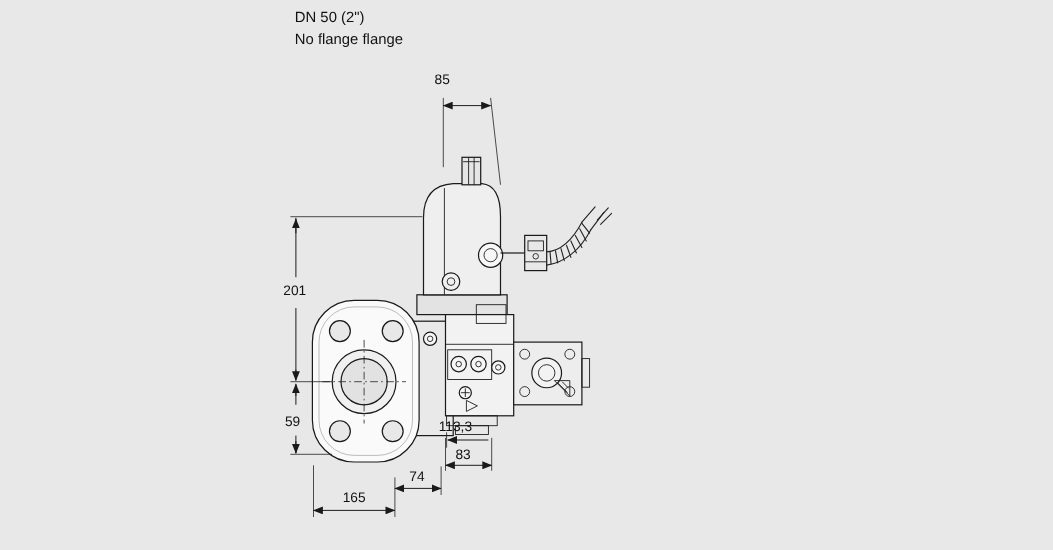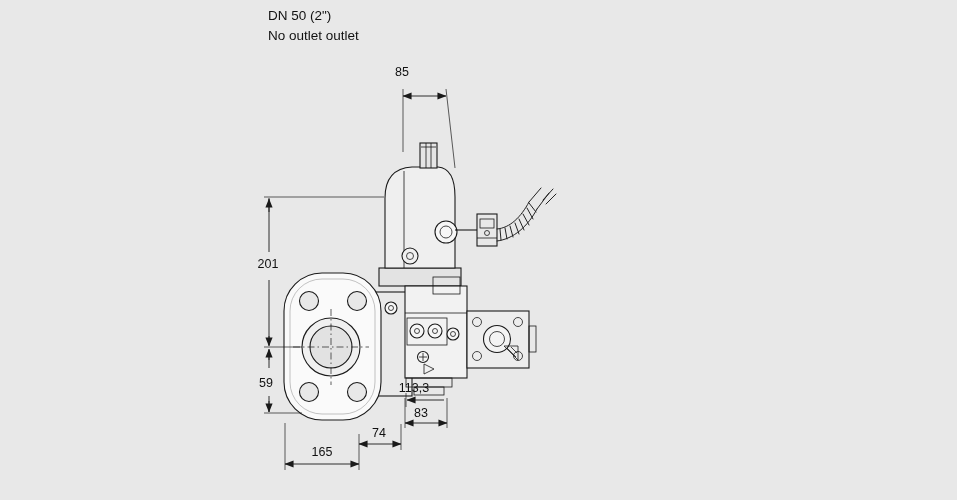--- a/index.html
+++ b/index.html
@@ -16,21 +16,21 @@
   .drawthin{stroke:#1a1a1a;stroke-width:0.8;fill:none;}
   .sketch{stroke:#222;stroke-width:1;fill:none;stroke-linecap:round;}
 </style>
 </head>
 <body>
 
 <div class="stage">
 
   <div class="header">
     <div class="line">DN 50 (2")</div>
-    <div class="line">No outlet outlet</div>
+    <div class="line">No flange flange</div>
   </div>
 
   <svg width="957" height="500" viewBox="0 0 957 500">
     <defs>
       <marker id="arr" viewBox="0 0 10 8" markerWidth="10" markerHeight="8" refX="9.5" refY="4" orient="auto-start-reverse">
         <path d="M0,0 L10,4 L0,8 Z" fill="#1a1a1a"></path>
       </marker>
     </defs>
 
     <g>

